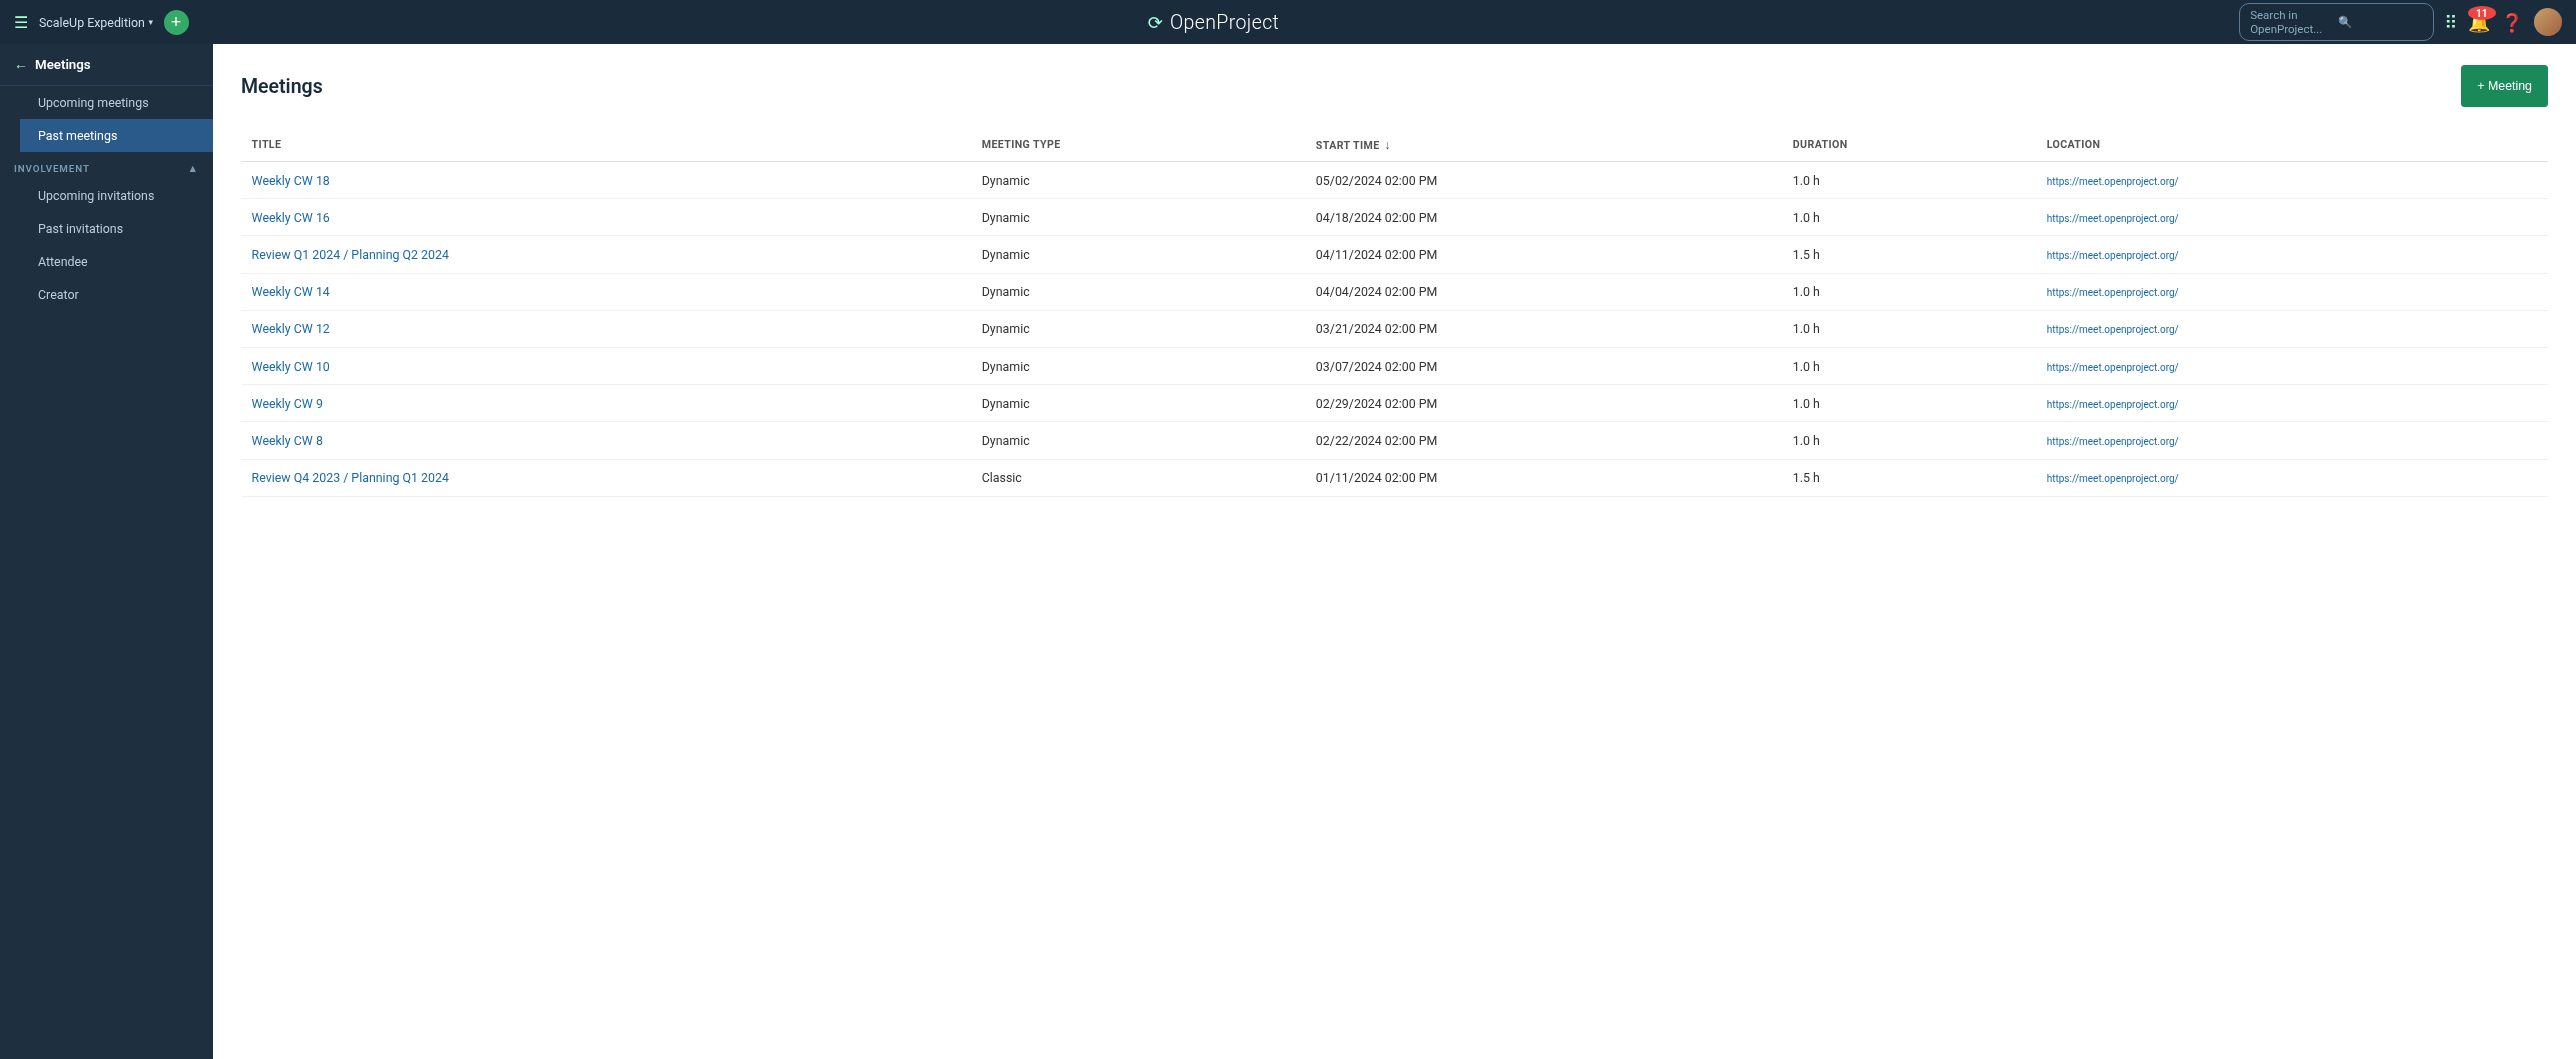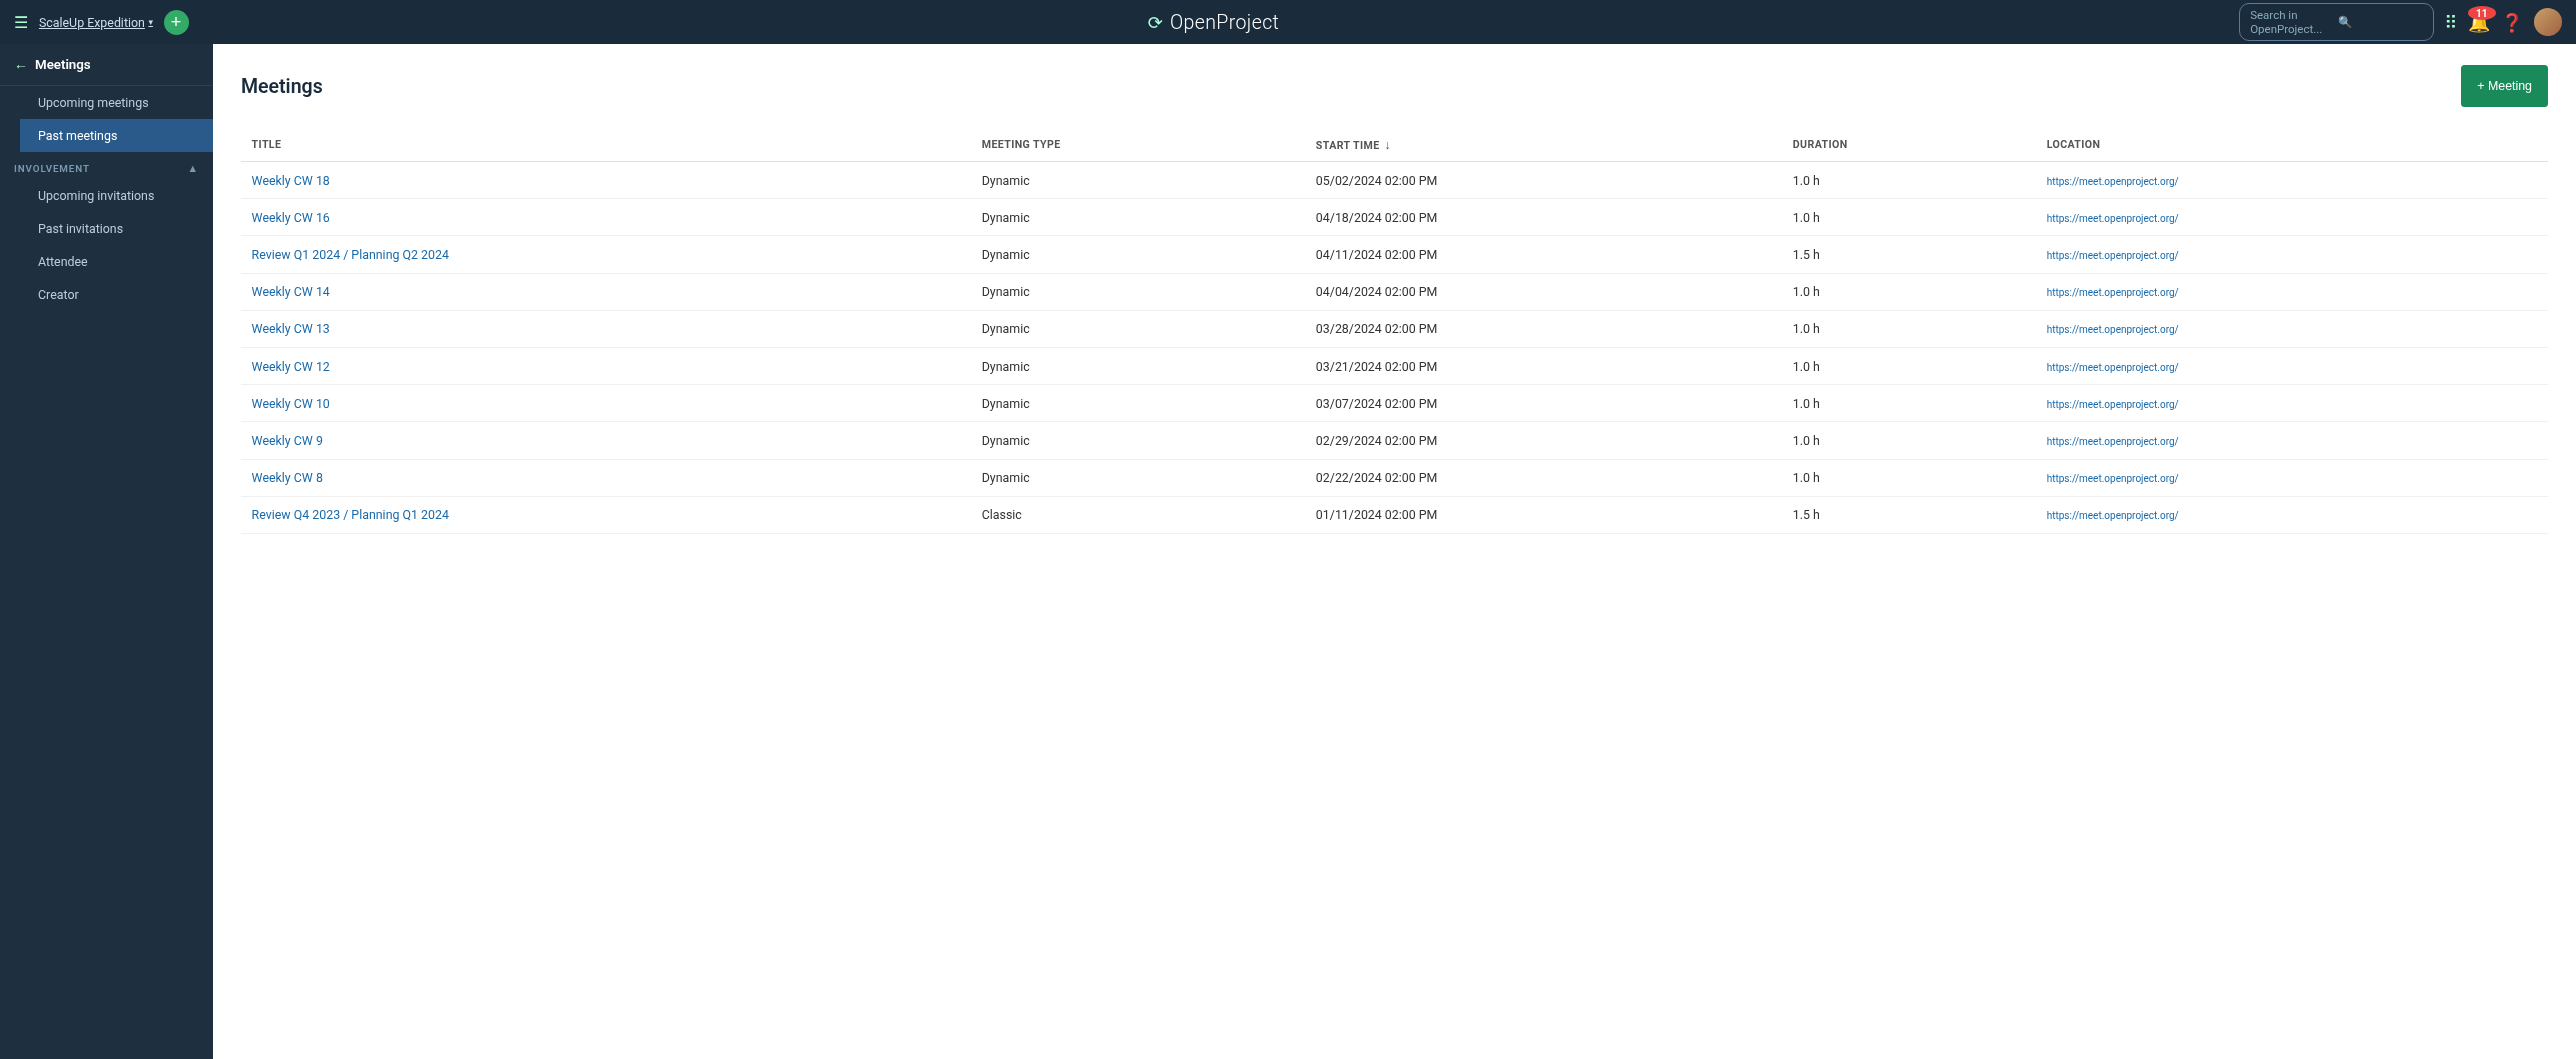--- a/index.html
+++ b/index.html
@@ -13,21 +13,21 @@
       align-items: center;
       padding: 0 14px;
       gap: 10.6px;
       position: fixed;
       top: 0; left: 0; right: 0;
       z-index: 100;
     }
     .top-nav-hamburger { color: #afc; cursor: pointer; font-size: 16px; }
     .top-nav-project {
       color: #cde; font-size: 12.4px; cursor: pointer;
-      display: flex; align-items: center; gap: 3.5px; text-decoration: underline;
+      display: flex; align-items: center; gap: 3.5px;
     }
     .top-nav-project .caret { font-size: 9px; }
     .top-nav-add {
       background: #3a6; border: none; border-radius: 50%; width: 25px; height: 25px;
       color: white; font-size: 18px; cursor: pointer; display: flex; align-items: center; justify-content: center;
     }
     .top-nav-logo {
       flex: 1; display: flex; align-items: center; justify-content: center; gap: 7px;
     }
     .logo-text { color: white; font-size: 19.5px; font-weight: 300; letter-spacing: 0.4px; }
@@ -233,31 +233,20 @@
       </td>
       <td>Dynamic</td>
       <td>04/04/2024 02:00 PM</td>
       <td>1.0 h</td>
       <td>
         <a class="url-link">https://meet.openproject.org/</a>
       </td>
     </tr>
           <tr>
       <td>
-        <a class="meeting-link">Weekly CW 13</a>
-      </td>
-      <td>Dynamic</td>
-      <td>03/28/2024 02:00 PM</td>
-      <td>1.0 h</td>
-      <td>
-        <a class="url-link">https://meet.openproject.org/</a>
-      </td>
-    </tr>
-          <tr>
-      <td>
         <a class="meeting-link">Weekly CW 12</a>
       </td>
       <td>Dynamic</td>
       <td>03/21/2024 02:00 PM</td>
       <td>1.0 h</td>
       <td>
         <a class="url-link">https://meet.openproject.org/</a>
       </td>
     </tr>
           <tr>

